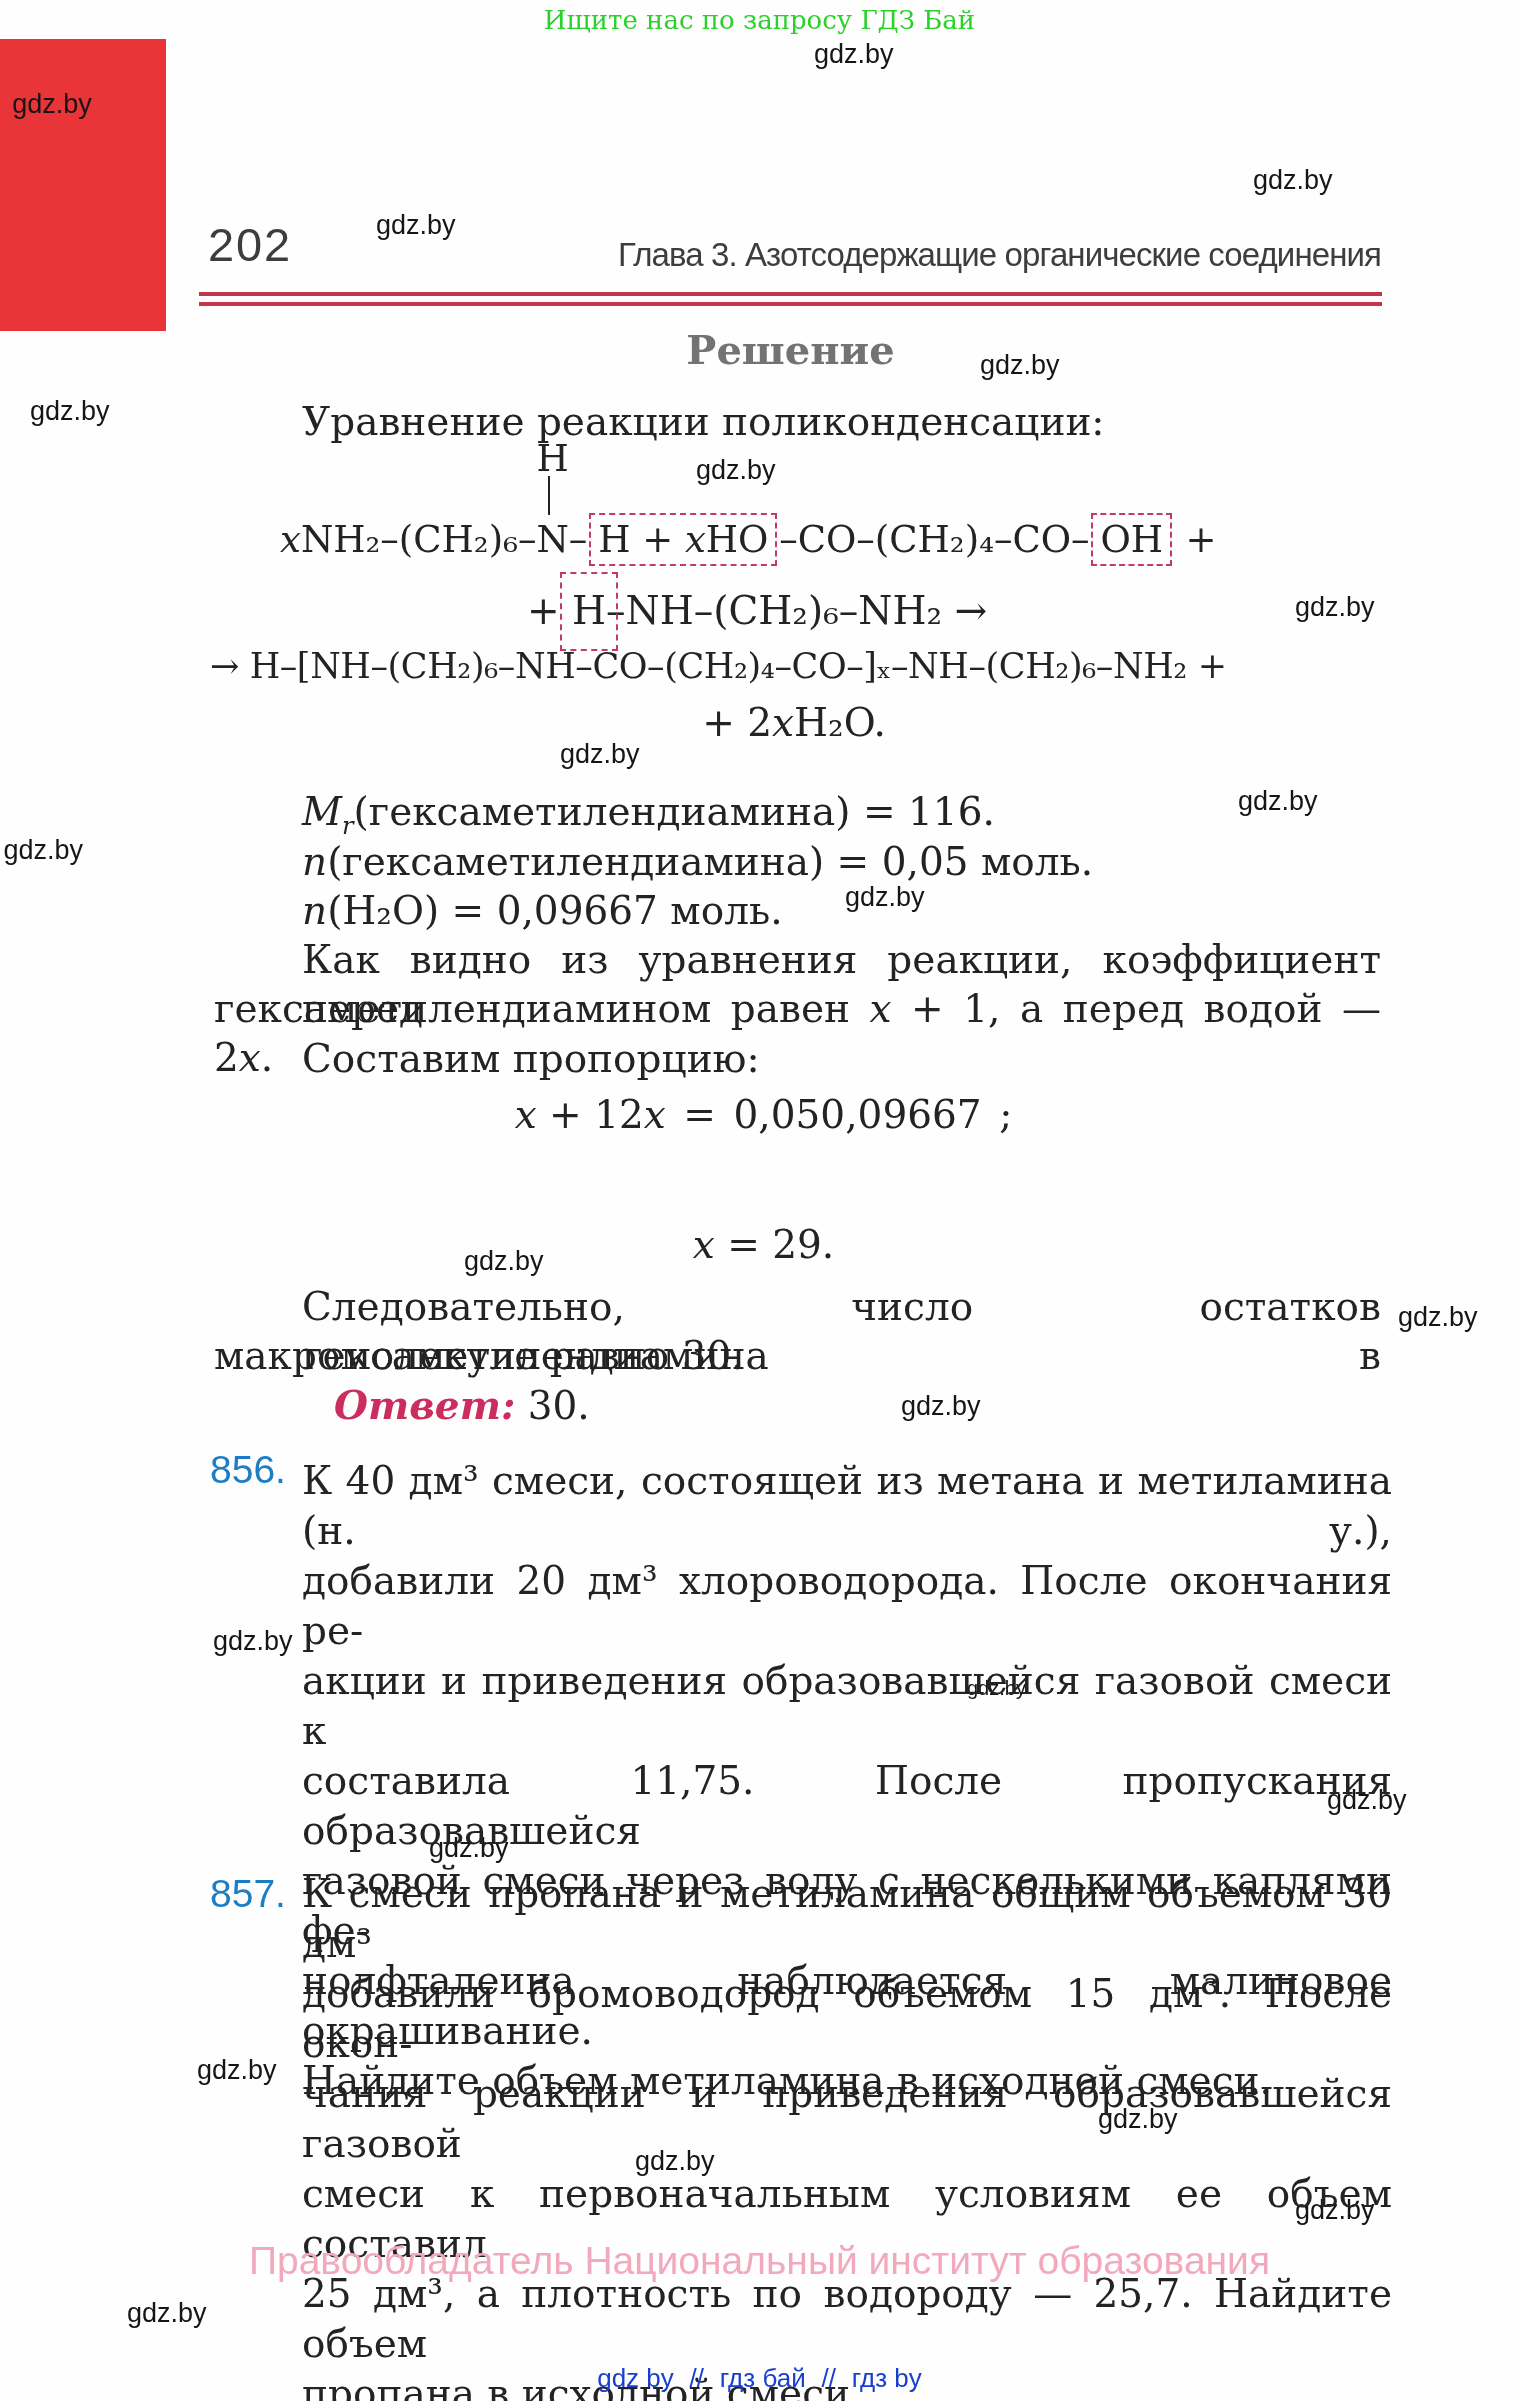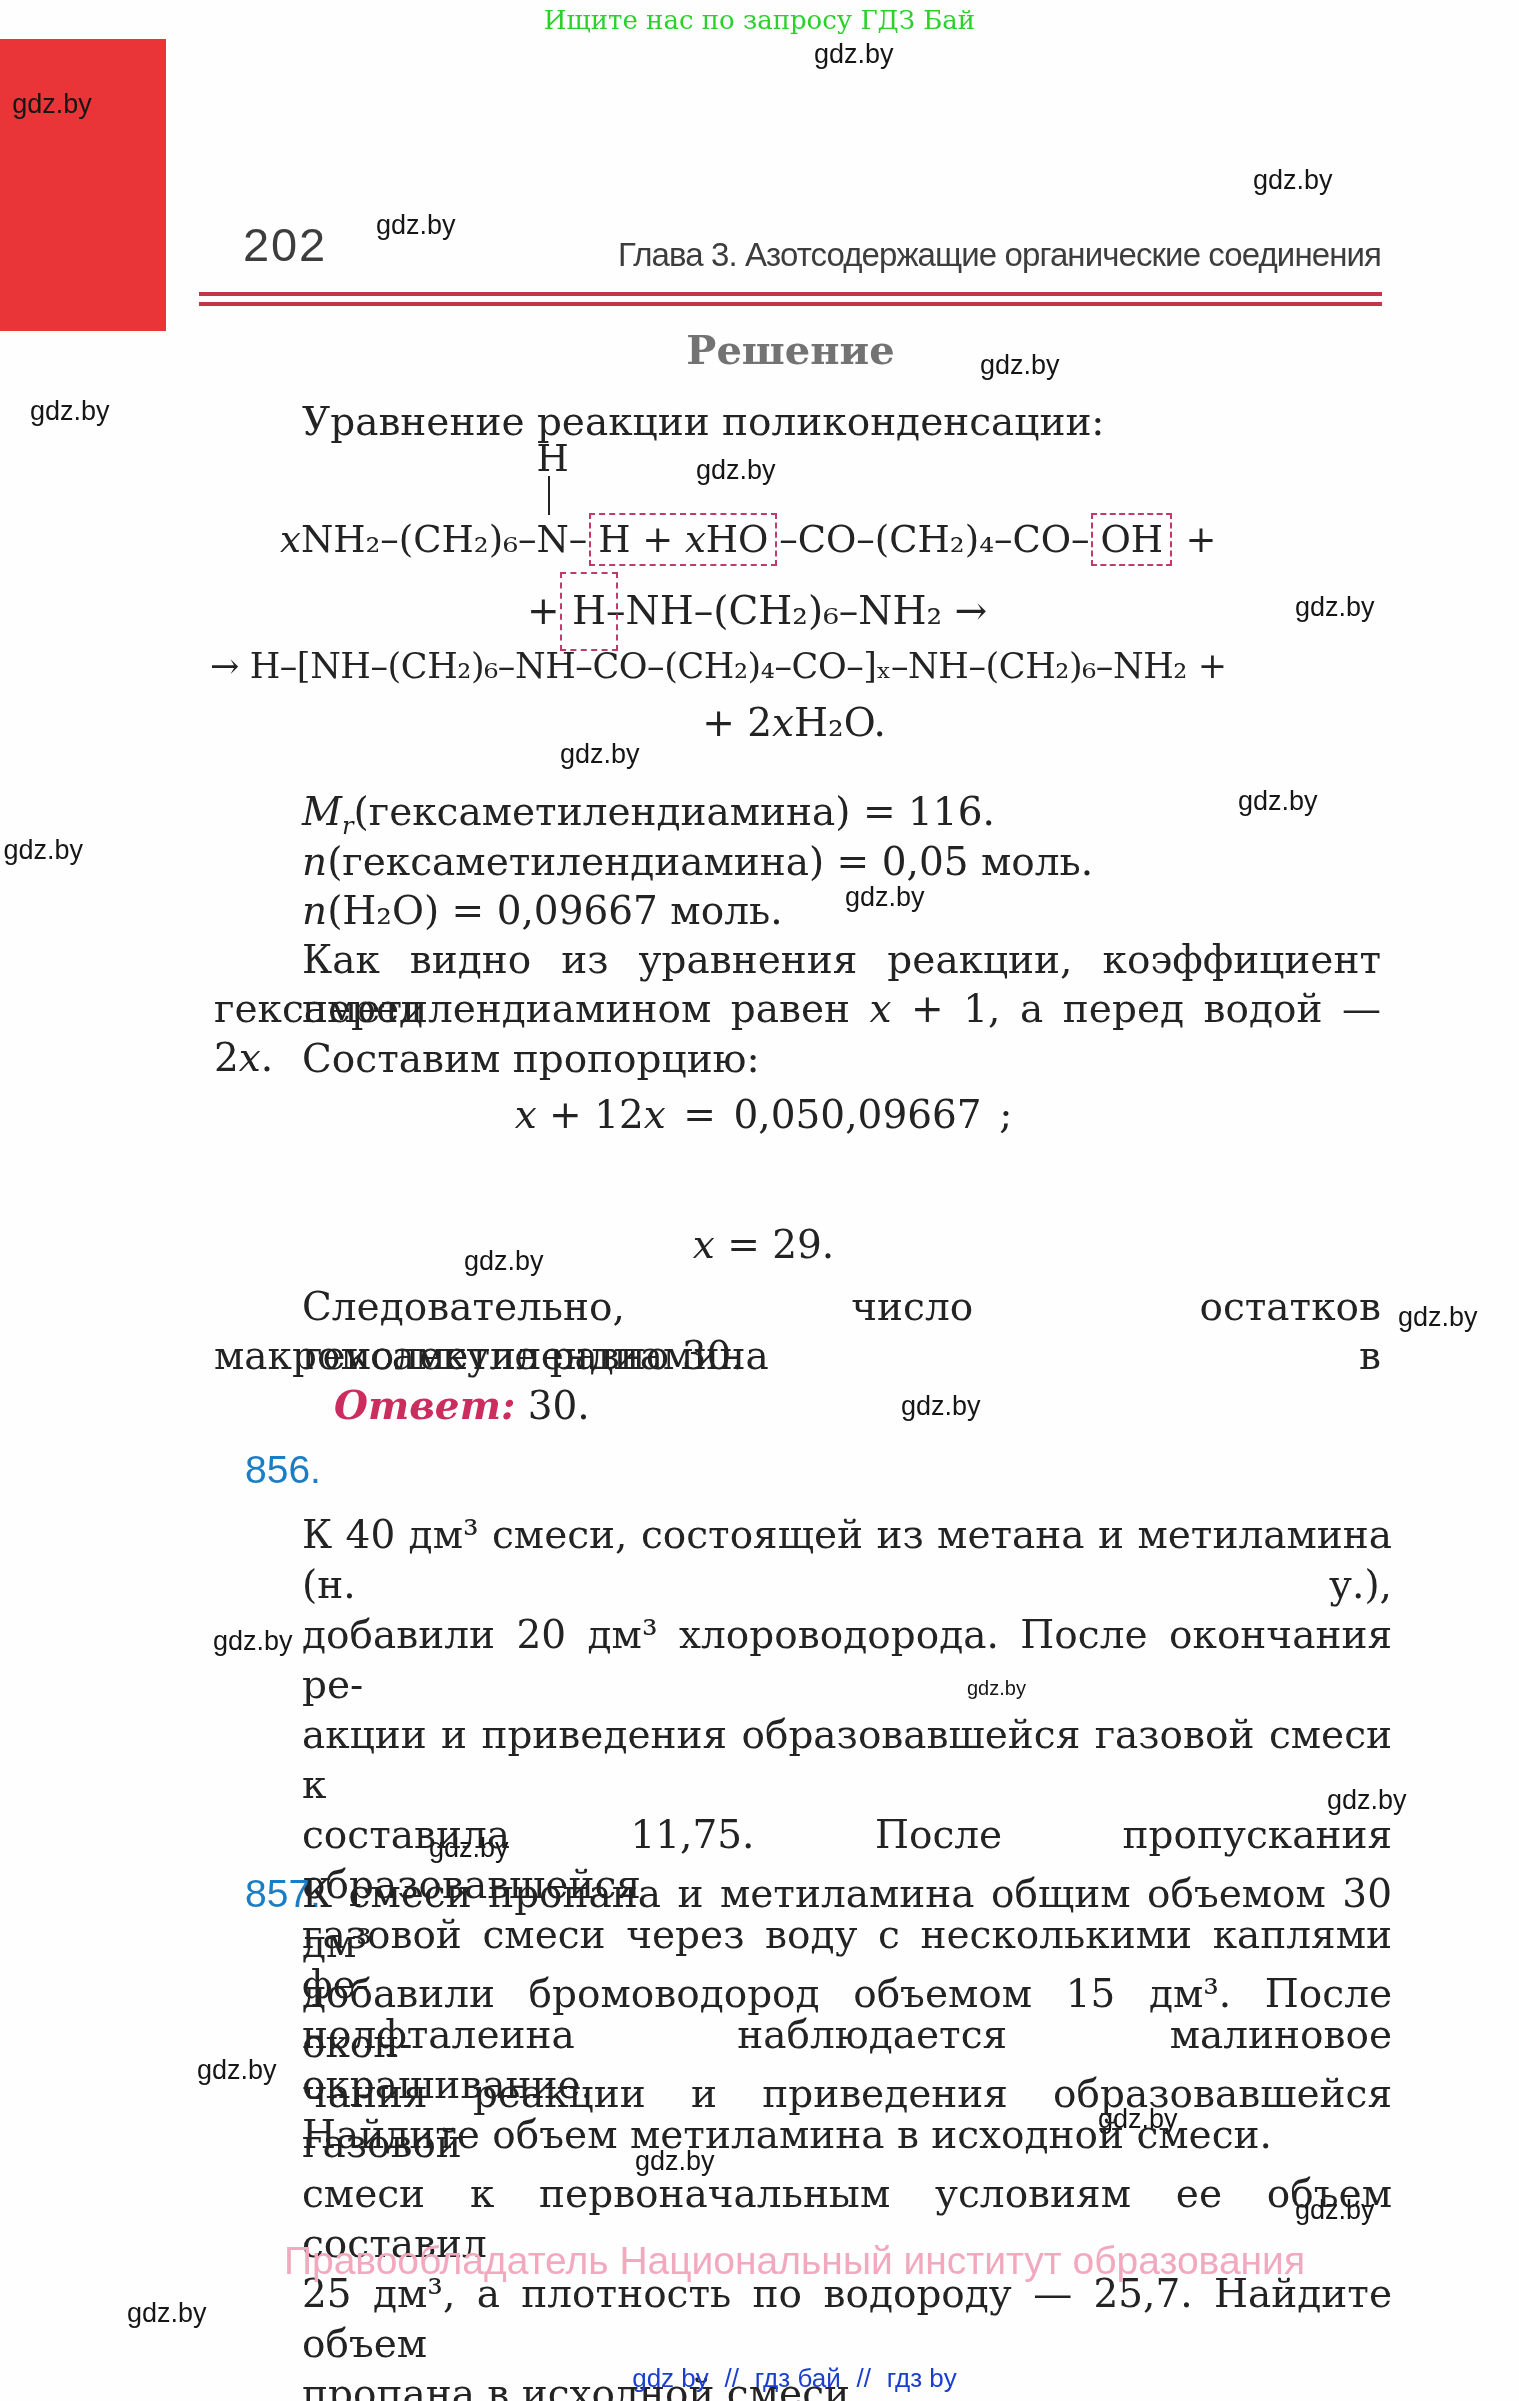--- a/index.html
+++ b/index.html
@@ -1,18 +1,18 @@
 <!DOCTYPE html>
 <html style="font-size:14px"><head>
 <meta charset="utf-8">
 <style>
   html,body{margin:0;padding:0;background:#ffffff;}
   .page{position:relative;width:1519px;height:2401px;background:#fefefe;overflow:hidden;
         font-family:"DejaVu Serif","DejaVu Sans",serif;color:#232323;}
-  .sans{font-family:"Liberation Sans","DejaVu Sans",sans-serif;margin-left:35px;}
+  .sans{font-family:"Liberation Sans","DejaVu Sans",sans-serif;}
   .abs{position:absolute;}
   .banner{position:absolute;top:5.3px;left:0;width:100%;text-align:center;font-size:26px;color:#29d129;}
   .wm{position:absolute;font-family:"Liberation Sans","DejaVu Sans",sans-serif;font-size:27px;color:#161616;white-space:nowrap;}
   .wm-sm{font-size:20px;}
   .redbox{position:absolute;left:0;top:39px;width:166px;height:292px;background:#e93438;}
   .pagenum{position:absolute;left:208px;top:217px;font-size:47px;color:#3d3d3d;letter-spacing:1.8px;}
   .chapter{position:absolute;right:138px;top:236px;font-size:33px;color:#3d3d3d;letter-spacing:-0.9px;white-space:nowrap;}
   .rule{position:absolute;left:199px;width:1183px;height:3.5px;background:#c23648;}
   .sol-title{position:absolute;left:199px;top:326px;width:1183px;text-align:center;
              font-size:40px;font-weight:bold;color:#737373;}
@@ -131,21 +131,21 @@
   </div>
 
   <div class="line just" style="left:302px;top:1283px;width:1079px;white-space:normal">Следовательно, число остатков гексаметилендиамина в</div>
   <div class="line" style="left:214px;top:1332px">макромолекуле равно 30.</div>
 
   <div class="line" style="left:302px;top:1381px">
     <span class="answer-label">Ответ:</span><span> 30.</span>
   </div>
 
   <div class="pnum sans" style="left:210px;top:1448px">856.</div>
-  <div class="abs" style="left:302px;top:1510px;width:1090px">
+  <div class="abs" style="left:302px;top:1456px;width:1090px">
     <div class="pline just">К 40 дм³ смеси, состоящей из метана и метиламина (н. у.),</div>
     <div class="pline just">добавили 20 дм³ хлороводорода. После окончания ре-</div>
     <div class="pline just">акции и приведения образовавшейся газовой смеси к</div>
     <div class="pline just">составила 11,75. После пропускания образовавшейся</div>
     <div class="pline just">газовой смеси через воду с несколькими каплями фе-</div>
     <div class="pline just">нолфталеина наблюдается малиновое окрашивание.</div>
     <div class="pline">Найдите объем метиламина в исходной смеси.</div>
   </div>
 
   <div class="pnum sans" style="left:210px;top:1872px">857.</div>

